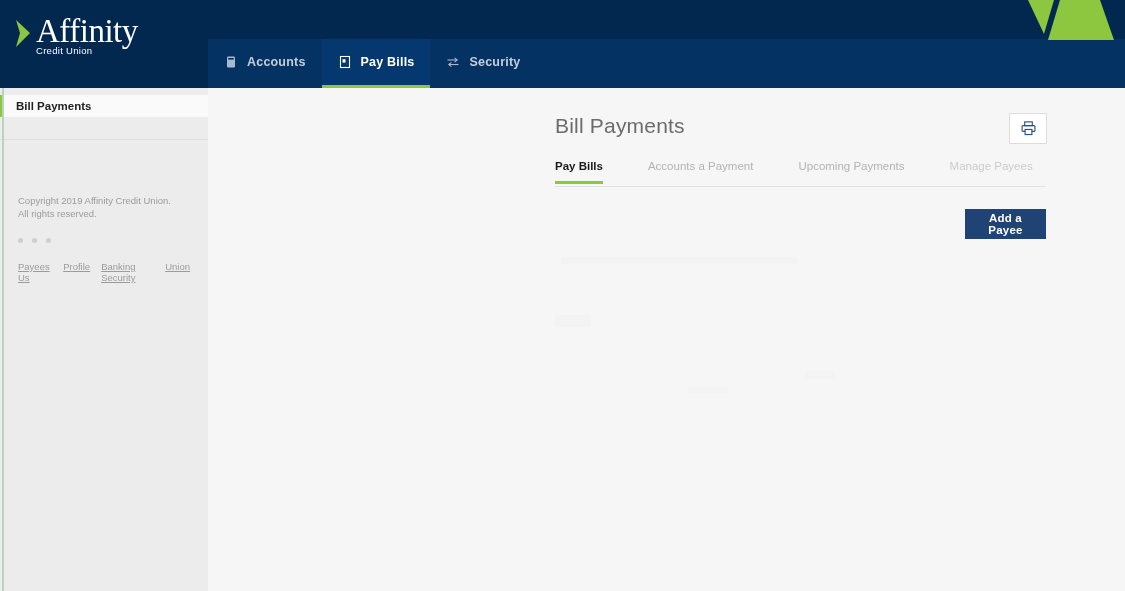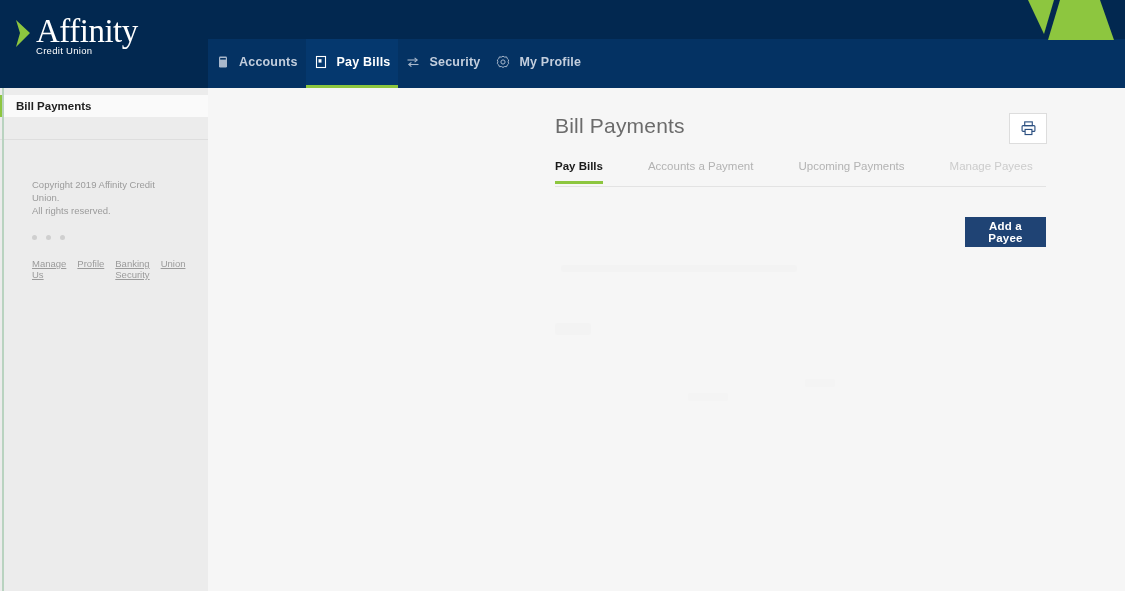--- a/index.html
+++ b/index.html
@@ -85,21 +85,21 @@
     left: 208px; top: 39px;
     height: 49px;
     display: flex;
     align-items: stretch;
     z-index: 6;
   }
   .nav-item {
     display: flex;
     align-items: center;
     gap: 9px;
-    padding: 0 8px;
+    padding: 0 16px;
     height: 49px;
     color: #c3cedd;
     font-size: 12.5px;
     font-weight: bold;
     letter-spacing: 0.2px;
     cursor: pointer;
     border-bottom: 3px solid transparent;
     white-space: nowrap;
   }
   .nav-item .nav-ico {
@@ -153,23 +153,23 @@
   .side-spacer-a { height: 7px; }
   .side-item-2 { height: 26px; }
   .side-divider {
     margin-top: 22px;
     height: 1px;
     background: #dedede;
   }
 
   .side-footer {
     position: absolute;
-    left: 0; top: 90px;
+    left: 0; top: 106px;
     width: 208px;
-    padding: 0 32px;
+    padding: 0 18px;
   }
   .copy-line {
     font-size: 9.5px;
     color: #9b9b9b;
     line-height: 13px;
   }
   .social-dots {
     display: flex;
     gap: 9px;
     margin-top: 18px;
@@ -260,21 +260,20 @@
     background: #1f4374;
     color: #ffffff;
     font-size: 11.5px;
     font-weight: bold;
     border: none;
     width: 81px;
     height: 30px;
     cursor: pointer;
     font-family: "Liberation Sans", sans-serif;
     letter-spacing: 0.2px;
-    margin-top: 8px;
   }
 
   .ghost-area {
     position: relative;
     margin-top: 10px;
     height: 190px;
   }
   .ghost {
     position: absolute;
     background: #f2f2f2;
@@ -333,27 +332,20 @@
     <div class="nav-item">
       <svg class="nav-ico" viewBox="0 0 14 14" xmlns="http://www.w3.org/2000/svg">
         <path d="M1.5 5 H11" stroke="#a9b8cc" stroke-width="1.1" fill="none"></path>
         <path d="M8.6 2.8 L11.2 5 L8.6 7.2" stroke="#a9b8cc" stroke-width="1.1" fill="none"></path>
         <path d="M12.5 9.5 H3" stroke="#a9b8cc" stroke-width="1.1" fill="none"></path>
         <path d="M5.4 7.3 L2.8 9.5 L5.4 11.7" stroke="#a9b8cc" stroke-width="1.1" fill="none"></path>
       </svg>
       <span>Security</span>
     </div>
 
-    <div class="nav-item">
-      <svg class="nav-ico" viewBox="0 0 14 14" xmlns="http://www.w3.org/2000/svg">
-        <path d="M7 1.2 l1.7 .9 1.9 -.2 .7 1.8 1.4 1.3 -.6 1.8 .6 1.8 -1.4 1.3 -.7 1.8 -1.9 -.2 -1.7 .9 -1.7 -.9 -1.9 .2 -.7 -1.8 -1.4 -1.3 .6 -1.8 -.6 -1.8 1.4 -1.3 .7 -1.8 1.9 .2 z" fill="none" stroke="#a9b8cc" stroke-width="1"></path>
-        <circle cx="7" cy="7" r="2.1" fill="none" stroke="#a9b8cc" stroke-width="1"></circle>
-      </svg>
-      <span>My Profile</span>
-    </div>
 
   </nav>
 
   <div class="edge-line"></div>
   <aside class="sidebar">
 
     <div class="side-spacer-a"></div>
 
     <div class="side-item active">
       <span>Bill Payments</span>
@@ -366,21 +358,21 @@
       <div class="copy-line">Copyright 2019 Affinity Credit Union.</div>
       <div class="copy-line">All rights reserved.</div>
 
       <div class="social-dots">
         <span class="dot"></span>
         <span class="dot"></span>
         <span class="dot"></span>
       </div>
 
       <div class="foot-links">
-        <a>Manage Us</a>
+        <a>Payees Us</a>
         <a>Profile</a>
         <a>Banking Security</a>
         <a>Union</a>
       </div>
     </div>
   </aside>
 
   <main class="main">
 
     <div class="print-btn">

